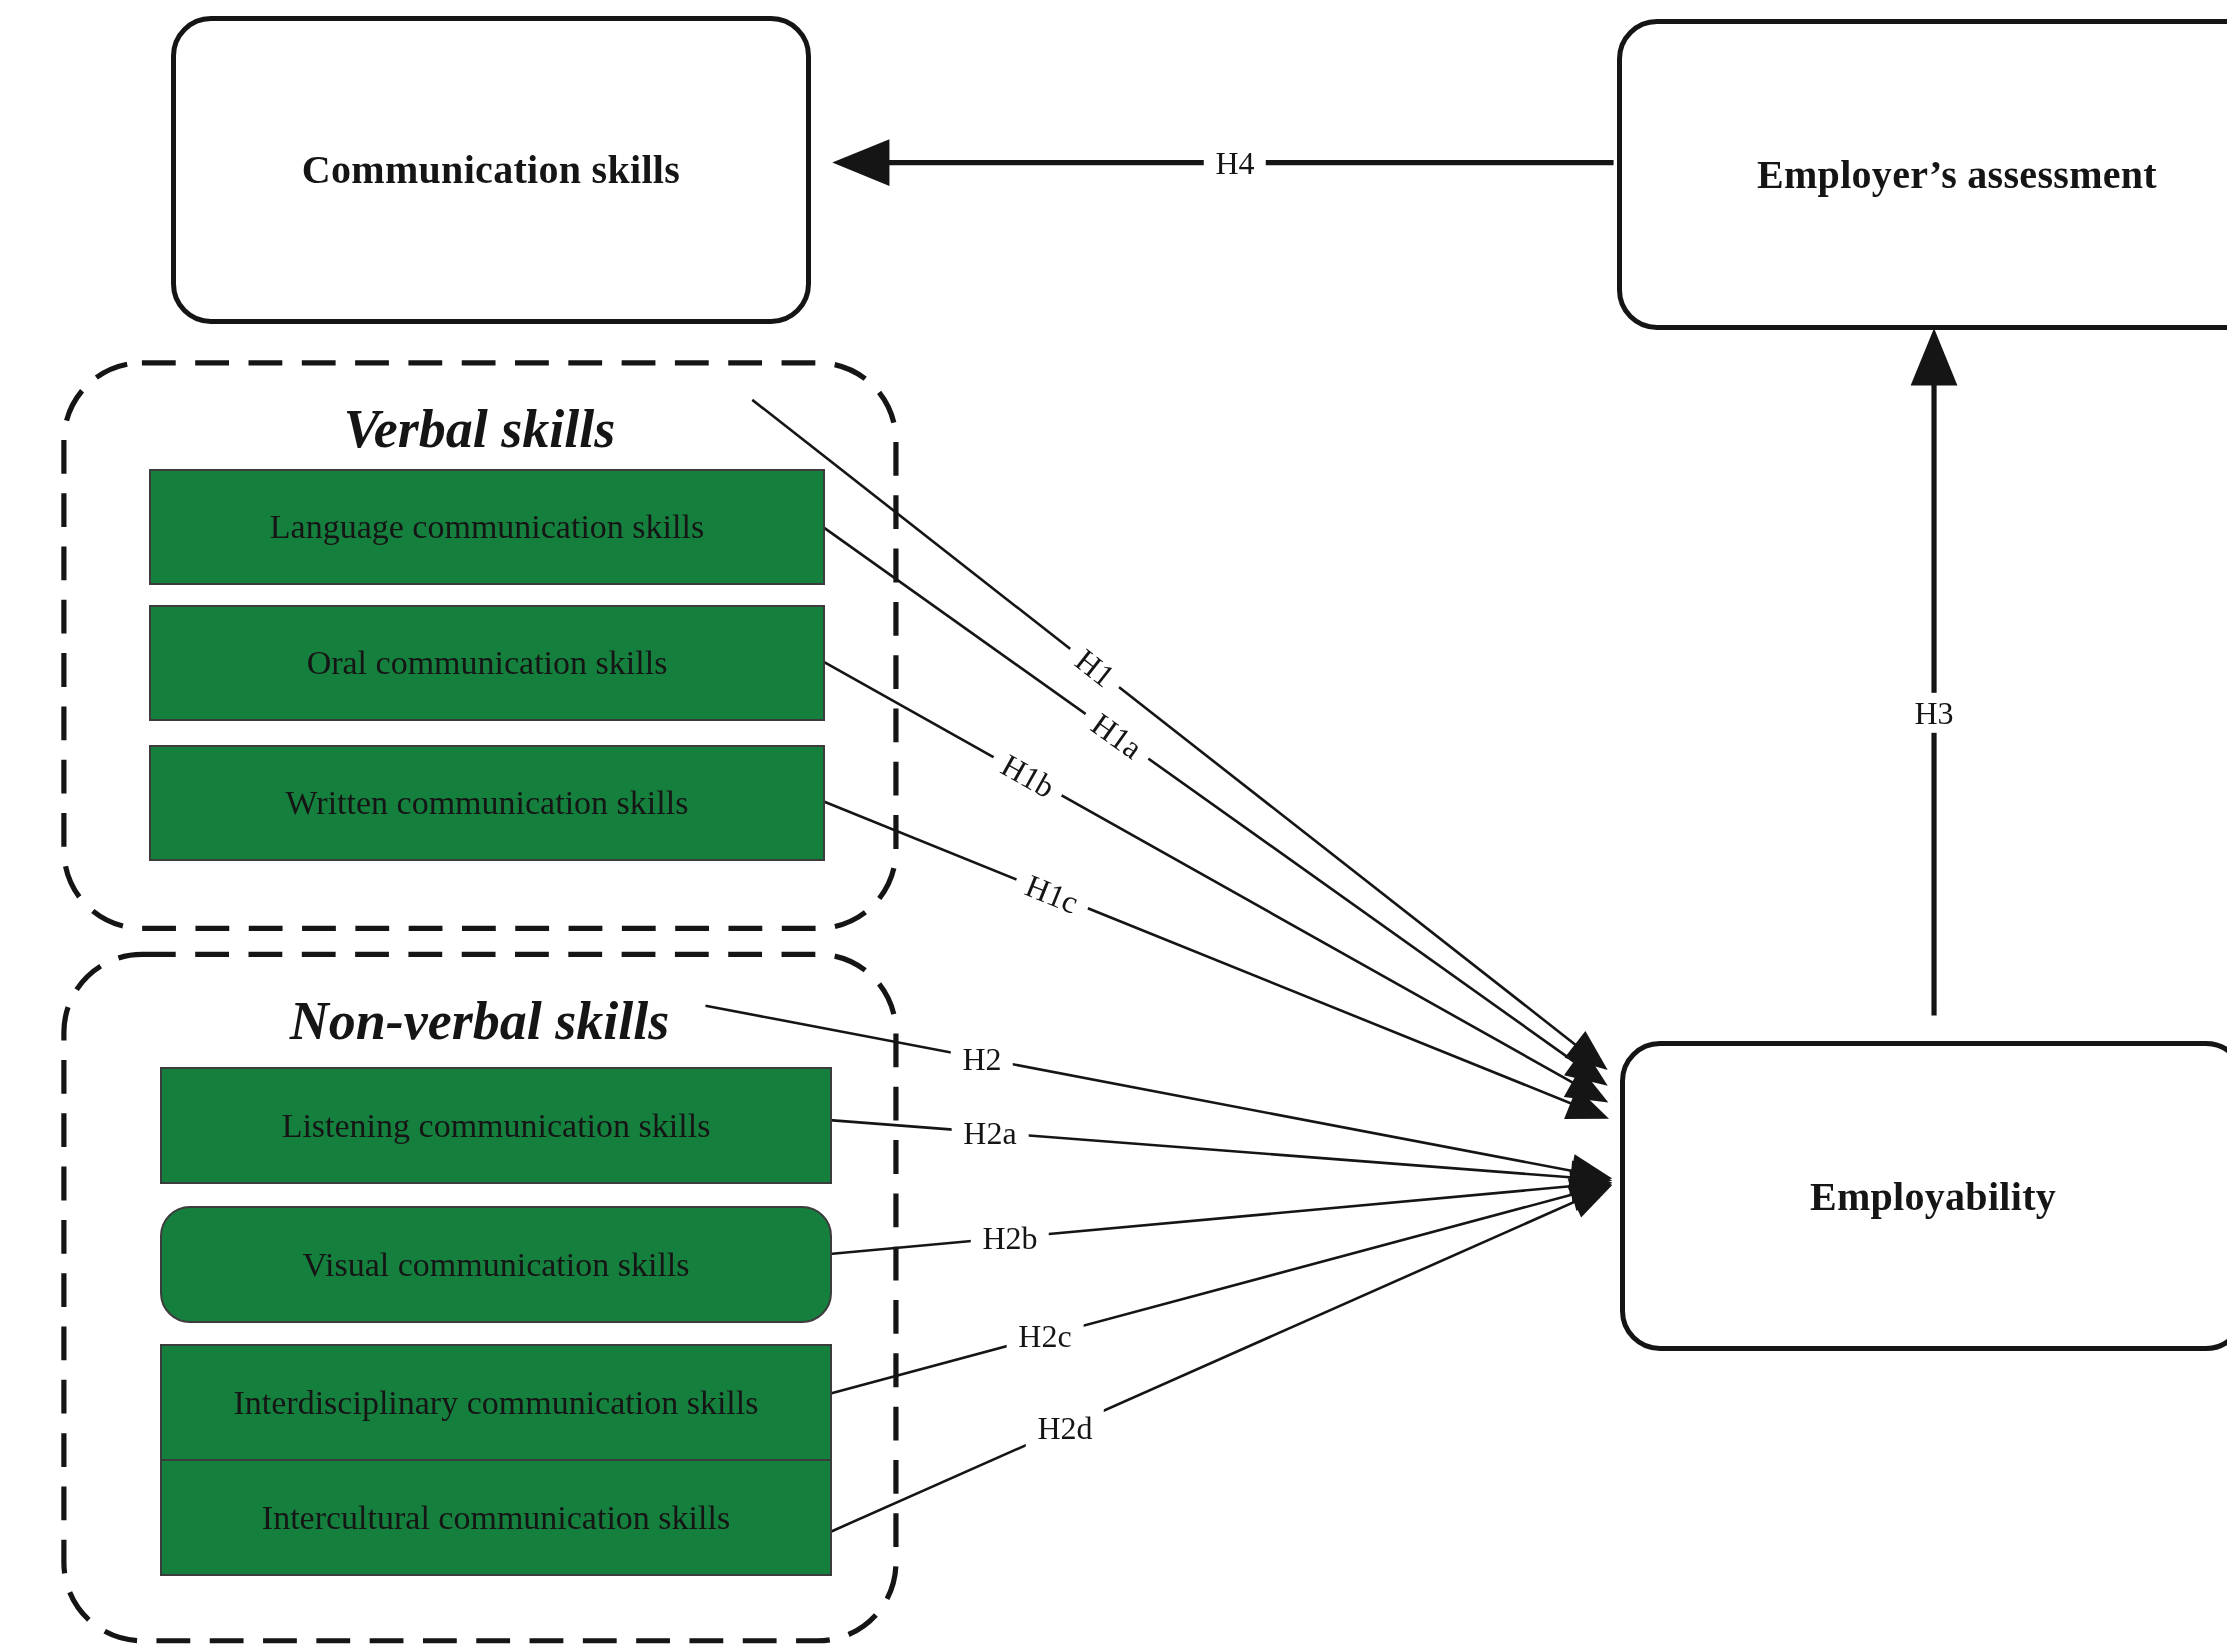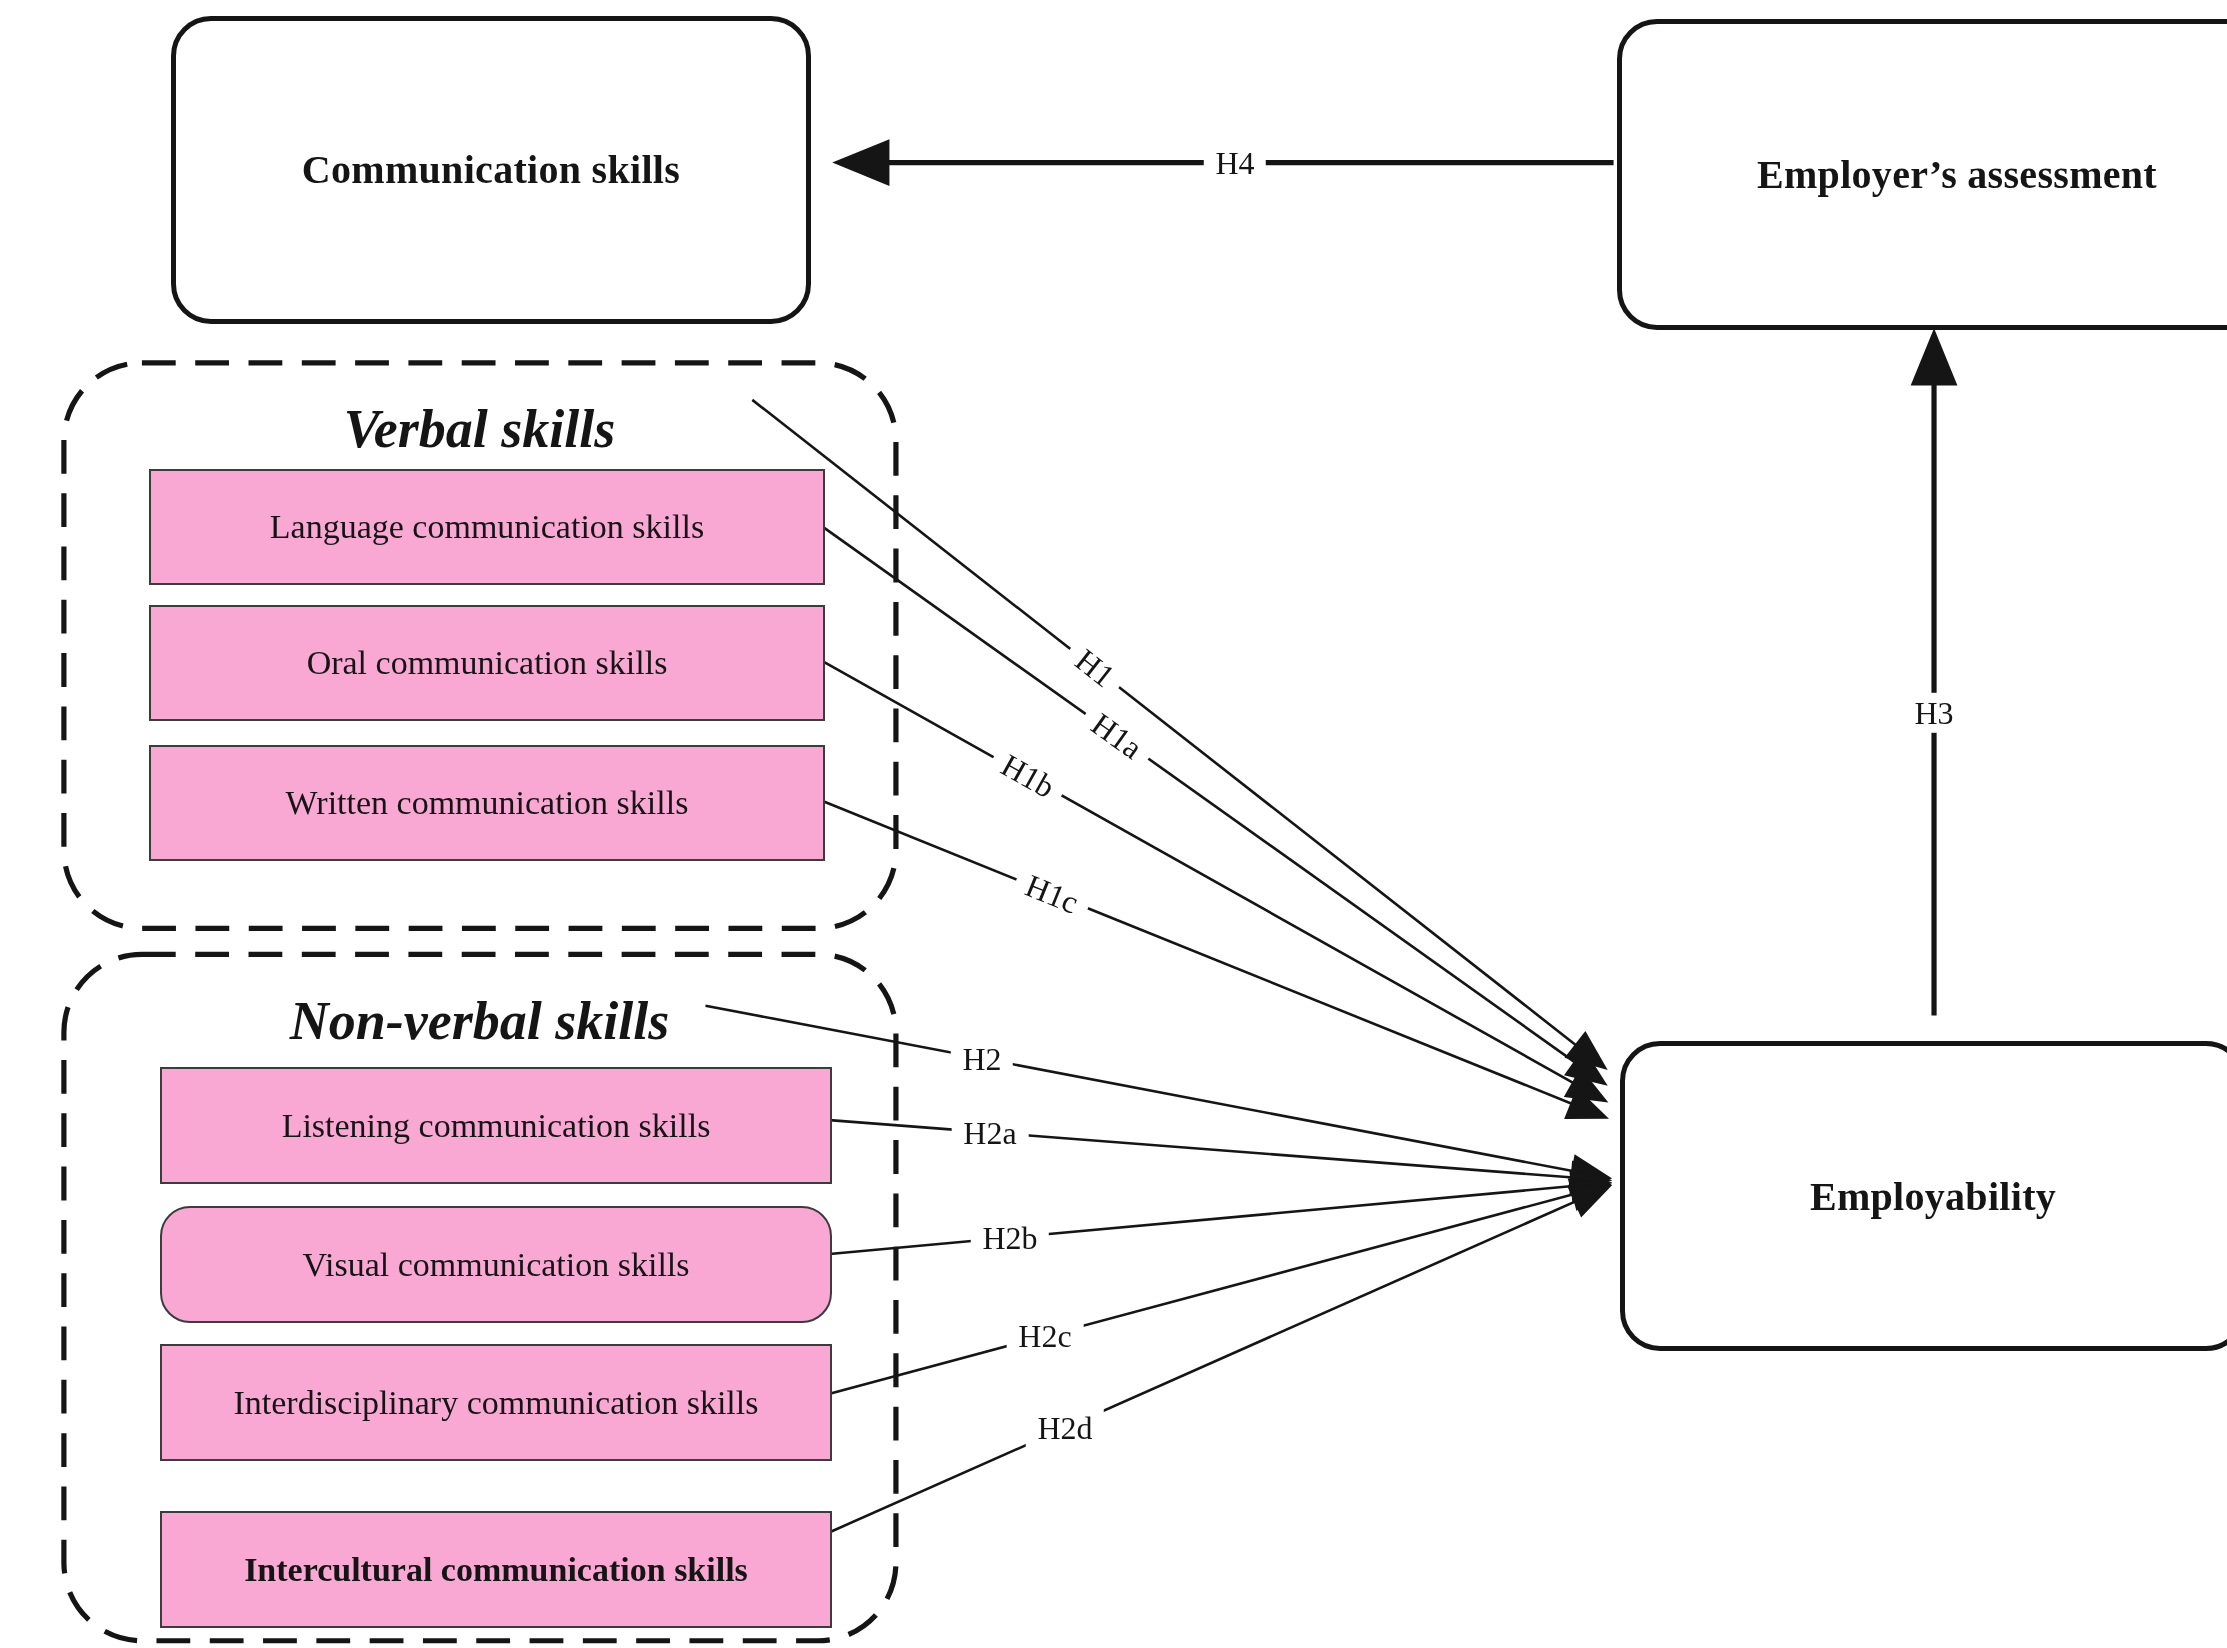--- a/index.html
+++ b/index.html
@@ -17,33 +17,33 @@
   #box-employer { left:1583px; top:19px; width:618px; height:301px;padding-left:26px; }
   #box-employability { left:1586px; top:1041px; width:616px; height:300px; }
   .group { position:absolute; }
   #group-verbal { left:27px; top:360px; width:837px; height:571px; }
   #group-nonverbal { left:27px; top:952px; width:837px; height:692px; }
   .group-title {
     position:absolute; left:0; right:0; top:38px; text-align:center;
     font-style:italic; font-weight:700; font-size:54px;
   }
   .item {
-    position:absolute; background:#f9a8d4; border:2.6px solid #3c3c3c;
+    position:absolute; background:#15803d; border:2.6px solid #3c3c3c;
     display:flex; align-items:center; justify-content:center; text-align:center;
     font-size:34px;
   }
   #group-verbal .item { left:88px; width:672px; height:112px; }
   #item-language { top:109px; }
   #item-oral { top:245px;text-align:right; }
   #item-written { top:385px; }
   #group-nonverbal .item { left:99px; width:668px; height:113px; }
   #item-listening { top:115px; }
   #item-visual { top:254px;border-radius:30px; }
   #item-interdisciplinary { top:392px; }
-  #item-intercultural { top:559px;font-weight:bold; }
+  #item-intercultural { top:507px; }
   .arrow-label {
     position:absolute; background:#ffffff; padding:2.6px 11.7px;
     font-size:32px; color:#151515; white-space:nowrap; line-height:1.1;
   }
 </style>
 </head>
 <body>
 
 <div id="stage">
 

